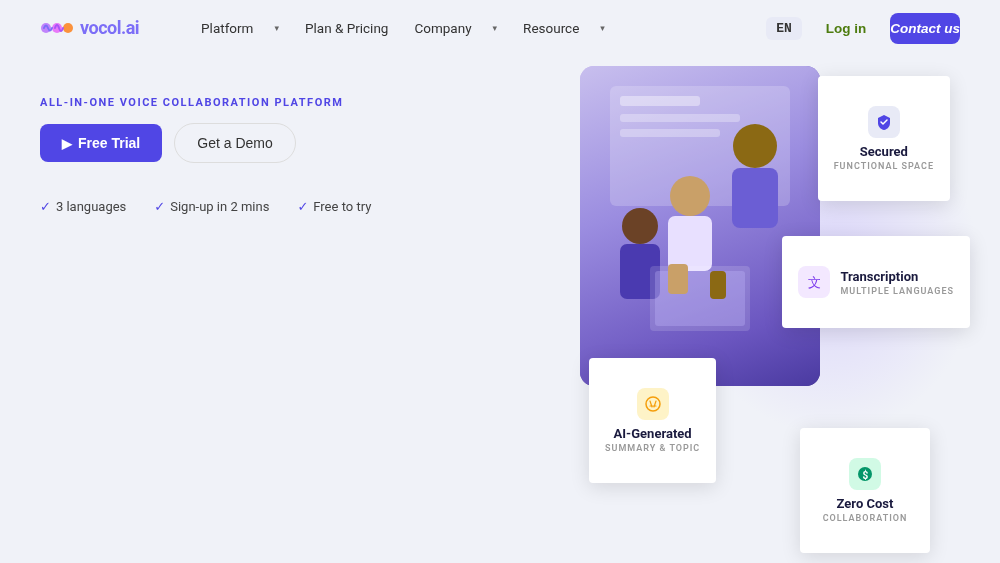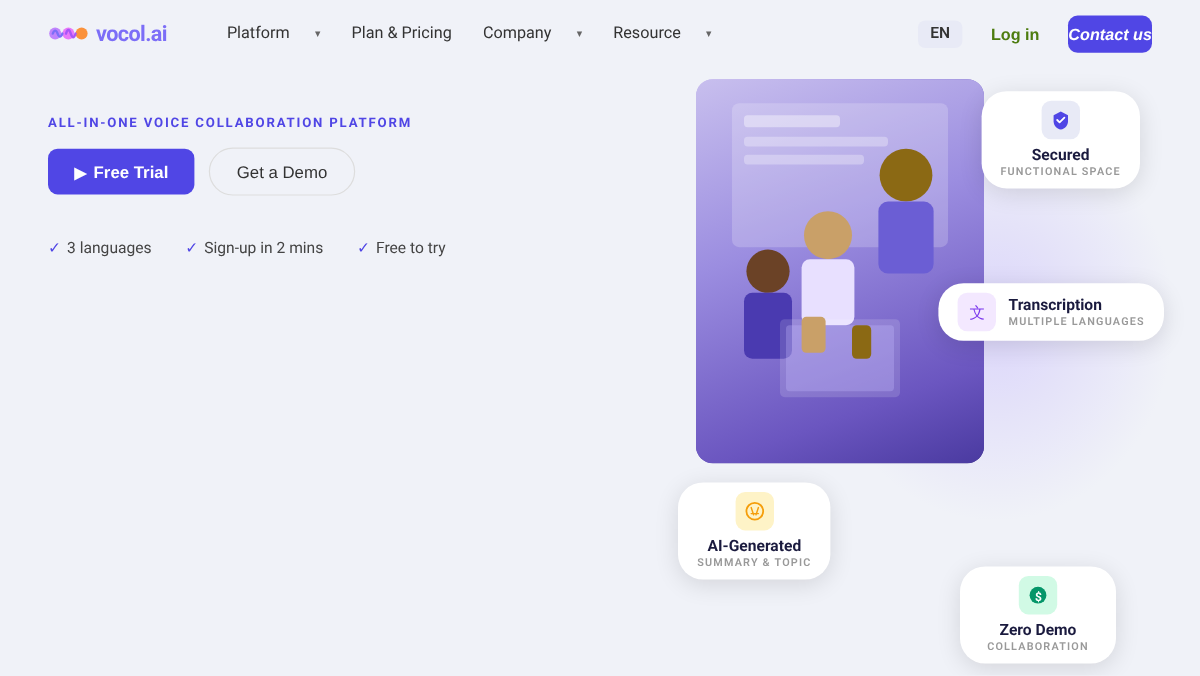--- a/index.html
+++ b/index.html
@@ -16,23 +16,23 @@
       display: flex;
       align-items: center;
       padding: 0 40px;
       height: 56px;
       background: #f0f2f8;
       position: relative;
       z-index: 10;
     }
     .logo-area {
       display: flex;
-      align-items: center;
+      align-items: flex-start;
       gap: 6px;
-      margin-right: 40px;
+      margin-right: 52px;
     }
     .logo-icon {
       display: flex;
       gap: 2px;
     }
     .logo-text {
       font-size: 18px;
       font-weight: 700;
       color: #1a1a2e;
       letter-spacing: -0.5px;
@@ -66,20 +66,21 @@
       gap: 8px;
     }
     .lang-badge {
       padding: 4px 10px;
       border-radius: 6px;
       background: #e8eaf6;
       font-size: 13px;
       font-weight: 600;
       color: #333;
       cursor: pointer;
+      font-family: Liberation Mono, monospace;
     }
     .btn-login {
       padding: 7px 16px;
       border-radius: 8px;
       border: none;
       background: transparent;
       font-size: 13.5px;
       color: #4d7c0f;
       cursor: pointer;
       font-weight: 700;
@@ -199,24 +200,25 @@
       border-radius: 14px;
       overflow: hidden;
       z-index: 1;
       background: linear-gradient(135deg, #c9b8f0 0%, #8b78e0 30%, #5a4bb0 60%, #3d3080 100%);
     }
 
     
     .float-card {
       position: absolute;
       background: white;
-      border-radius: 21px;
-      padding: 8px 16px;
+      border-radius: 4px;
+      padding: 30px 16px;
       box-shadow: 0 4px 20px rgba(0,0,0,0.12);
       z-index: 5;
+      margin-left: 24px;
     }
     .card-secured {
       top: 10px;
       right: 10px;
       text-align: center;
       min-width: 110px;
     }
     .card-transcription {
       top: 170px;
       right: -10px;
@@ -416,18 +418,18 @@
       <div class="card-subtitle">SUMMARY &amp; TOPIC</div>
     </div>
 
     <div class="float-card card-zero">
       <div class="card-icon" style="background:#d1fae5;margin:0 auto 6px auto;">
         <svg width="18" height="18" viewBox="0 0 18 18" fill="none">
           <circle cx="9" cy="9" r="7" fill="#059669"></circle>
           <text x="6.5" y="13.5" font-size="10" fill="white" font-weight="bold">$</text>
         </svg>
       </div>
-      <div class="card-title">Zero Demo</div>
+      <div class="card-title">Zero Cost</div>
       <div class="card-subtitle">COLLABORATION</div>
     </div>
 
   </div>
 </section>
 
 </body></html>

